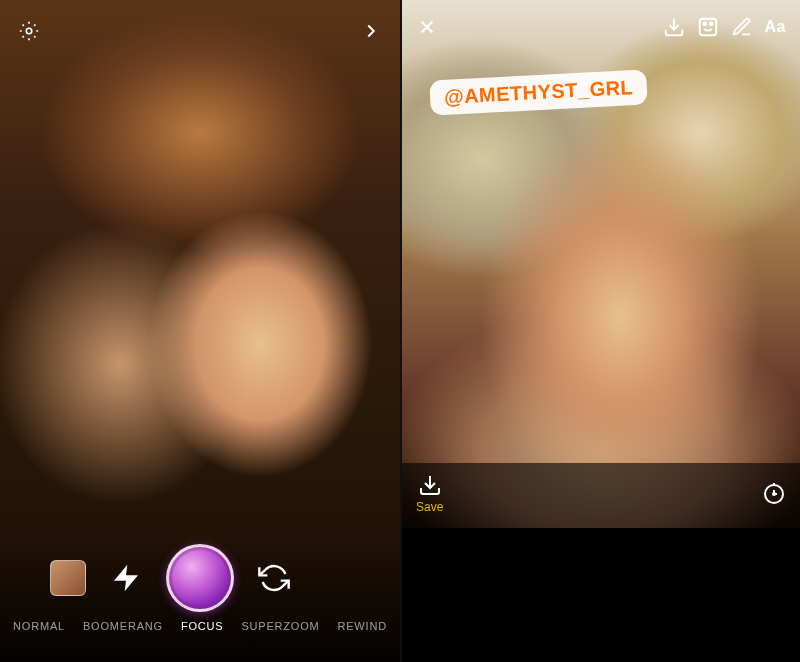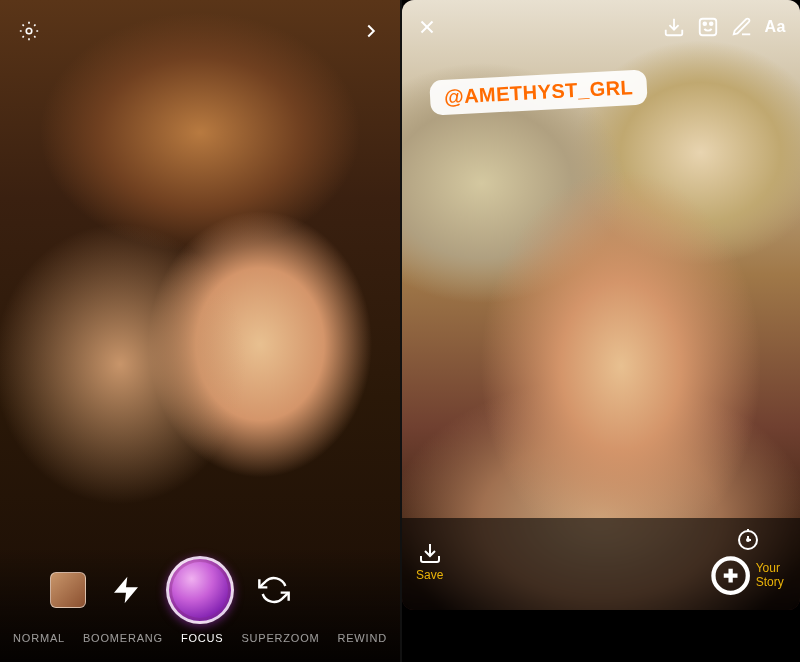--- a/index.html
+++ b/index.html
@@ -71,21 +71,21 @@
       color: white;
     }
 
     
     .left-bottom-bar {
       position: absolute;
       bottom: 0;
       left: 0;
       width: 100%;
       background: linear-gradient(to top, rgba(0,0,0,0.85) 0%, transparent 100%);
-      padding-bottom: 10px;
+      padding-bottom: 22px;
     }
 
     .camera-controls {
       display: flex;
       justify-content: center;
       align-items: center;
       gap: 24px;
       padding: 8px 16px 6px;
     }
 
@@ -162,25 +162,24 @@
     .divider {
       width: 2px;
       height: 662px;
       background: #111;
       flex-shrink: 0;
     }
 
     
     .right-panel {
       width: 398px;
-      height: 610px;
+      height: 528px;
       position: relative;
       overflow: hidden;
       background: #1a0d15;
-      border-radius: 12px;
     }
 
     .right-photo {
       position: absolute;
       top: 0; left: 0;
       width: 100%;
       height: 100%;
       background:
         radial-gradient(ellipse 200px 280px at 55% 60%, #e8c090 0%, #d4956a 30%, transparent 70%),
         radial-gradient(ellipse 300px 200px at 50% 85%, #c8a880 0%, #a07050 40%, transparent 70%),
@@ -424,25 +423,16 @@
     <div class="bottom-action">
       <div class="bottom-action-icon">
         <svg width="24" height="24" viewBox="0 0 24 24" fill="none" stroke="white" stroke-width="2">
           <circle cx="12" cy="12" r="9"></circle>
           <line x1="12" y1="8" x2="12" y2="12"></line>
           <line x1="12" y1="12" x2="15" y2="12"></line>
           <circle cx="12" cy="12" r="1" fill="white"></circle>
           <line x1="12" y1="3" x2="12" y2="1"></line>
         </svg>
       </div>
-      <div style="display:flex;align-items:center;gap:4px;">
-
-        <svg width="16" height="16" viewBox="0 0 24 24" fill="none" stroke="white" stroke-width="2.5">
-          <circle cx="12" cy="12" r="10"></circle>
-          <line x1="12" y1="8" x2="12" y2="16"></line>
-          <line x1="8" y1="12" x2="16" y2="12"></line>
-        </svg>
-        <span class="bottom-action-label">Your Story</span>
-      </div>
     </div>
 
   </div>
 </div>
 
 </body></html>

